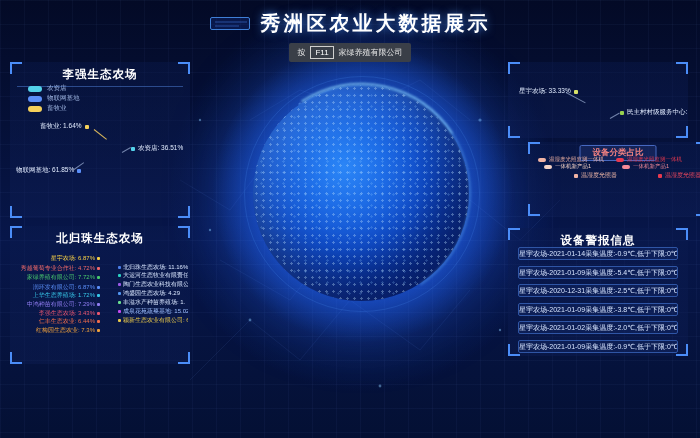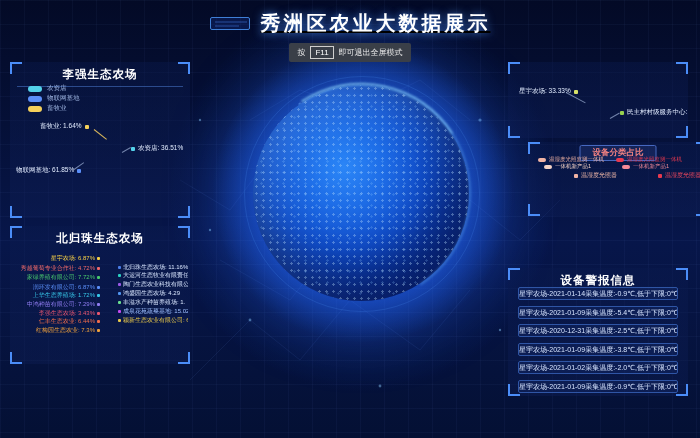--- a/index.html
+++ b/index.html
@@ -25,21 +25,21 @@
   .globe .dots{position:absolute;inset:0;border-radius:50%;overflow:hidden;
     background-image:radial-gradient(rgba(190,225,255,.35) 1px,transparent 1.4px),
                      radial-gradient(rgba(140,200,255,.22) 1px,transparent 1.3px);
     background-size:7px 7px,11px 11px;background-position:0 0,3px 5px;}
   .globe .rim{position:absolute;inset:-2px;border-radius:50%;border:2px solid transparent;
     border-top-color:rgba(140,215,255,.8);border-right-color:rgba(120,200,255,.35);
     transform:rotate(12deg);filter:blur(1px);}
 
   
   .header{position:absolute;left:0;top:10px;width:100%;text-align:center;}
-  .title-row{display:flex;align-items:center;justify-content:center;gap:11px;text-decoration:underline;}
+  .title-row{display:flex;align-items:center;justify-content:center;gap:11px;}
   .logo{display:inline-block;width:40px;height:13px;border:1px solid #3f7fd6;border-radius:2px;
     background:linear-gradient(rgba(70,130,240,.25),rgba(70,130,240,.25)) 4px 3px/32px 2px no-repeat,
                linear-gradient(rgba(70,130,240,.25),rgba(70,130,240,.25)) 4px 7px/24px 2px no-repeat,
                rgba(20,50,140,.35);}
   .page-title{margin:0;color:#fff;font-size:20px;font-weight:bold;letter-spacing:3px;
     text-shadow:0 0 8px rgba(80,150,255,.8);}
   .hint{display:inline-flex;align-items:center;gap:5px;margin-top:6px;background:#3a3f48;
     color:#e8e8e8;font-size:8px;padding:3px 8px;border-radius:2px;}
   .hint .key{border:1px solid #cfcfcf;border-radius:0;padding:1px 4px;color:#fff;font-size:8px;}
 
@@ -53,21 +53,21 @@
       linear-gradient(var(--bk),var(--bk)) right top/2px 12px no-repeat,
       linear-gradient(var(--bk),var(--bk)) left bottom/12px 2px no-repeat,
       linear-gradient(var(--bk),var(--bk)) left bottom/2px 12px no-repeat,
       linear-gradient(var(--bk),var(--bk)) right bottom/12px 2px no-repeat,
       linear-gradient(var(--bk),var(--bk)) right bottom/2px 12px no-repeat,
       linear-gradient(rgba(10,26,78,.40),rgba(14,30,86,.40));}
   .p1{left:10px;top:62px;width:180px;height:156px;}
   .p2{left:10px;top:226px;width:180px;height:138px;}
   .p3{left:508px;top:62px;width:180px;height:76px;}
   .p4{left:528px;top:142px;width:180px;height:74px;}
-  .p5{left:508px;top:228px;width:180px;height:128px;margin-top:40px;}
+  .p5{left:508px;top:228px;width:180px;height:128px;}
   .ptitle{margin:0;padding-top:5px;text-align:center;color:#fff;font-size:11.5px;font-weight:bold;letter-spacing:1px;}
   .underline{margin:0 7px;padding-bottom:4px;border-bottom:1px solid rgba(80,130,220,.5);}
 
   .legend1{position:absolute;left:18px;top:22px;}
   .lgrow{display:flex;align-items:center;gap:5px;height:9px;margin-bottom:1px;}
   .sw{width:14px;height:6px;border-radius:3px;display:inline-block;}
   .lgrow span.lgt{font-size:6.5px;color:#9db4e0;white-space:nowrap;}
 
   .donut{position:absolute;border-radius:50%;
     -webkit-mask:radial-gradient(circle,transparent 73%,#000 74%);
@@ -131,21 +131,21 @@
   </div>
 
   <div class="header">
     <div class="title-row">
       <span class="logo"></span>
       <h1 class="page-title">秀洲区农业大数据展示</h1>
     </div>
     <div class="hint">
       <span>按</span>
       <span class="key">F11</span>
-      <span>即可退出全屏模式</span>
+      <span>家绿养殖有限公司</span>
     </div>
   </div>
 
   <section class="panel p1">
     <h2 class="ptitle underline">李强生态农场</h2>
     <div class="legend1">
       <div class="lgrow">
           <span class="sw" style="background: rgb(84, 210, 234);"></span>
           <span class="lgt">农资店</span>
         </div>

